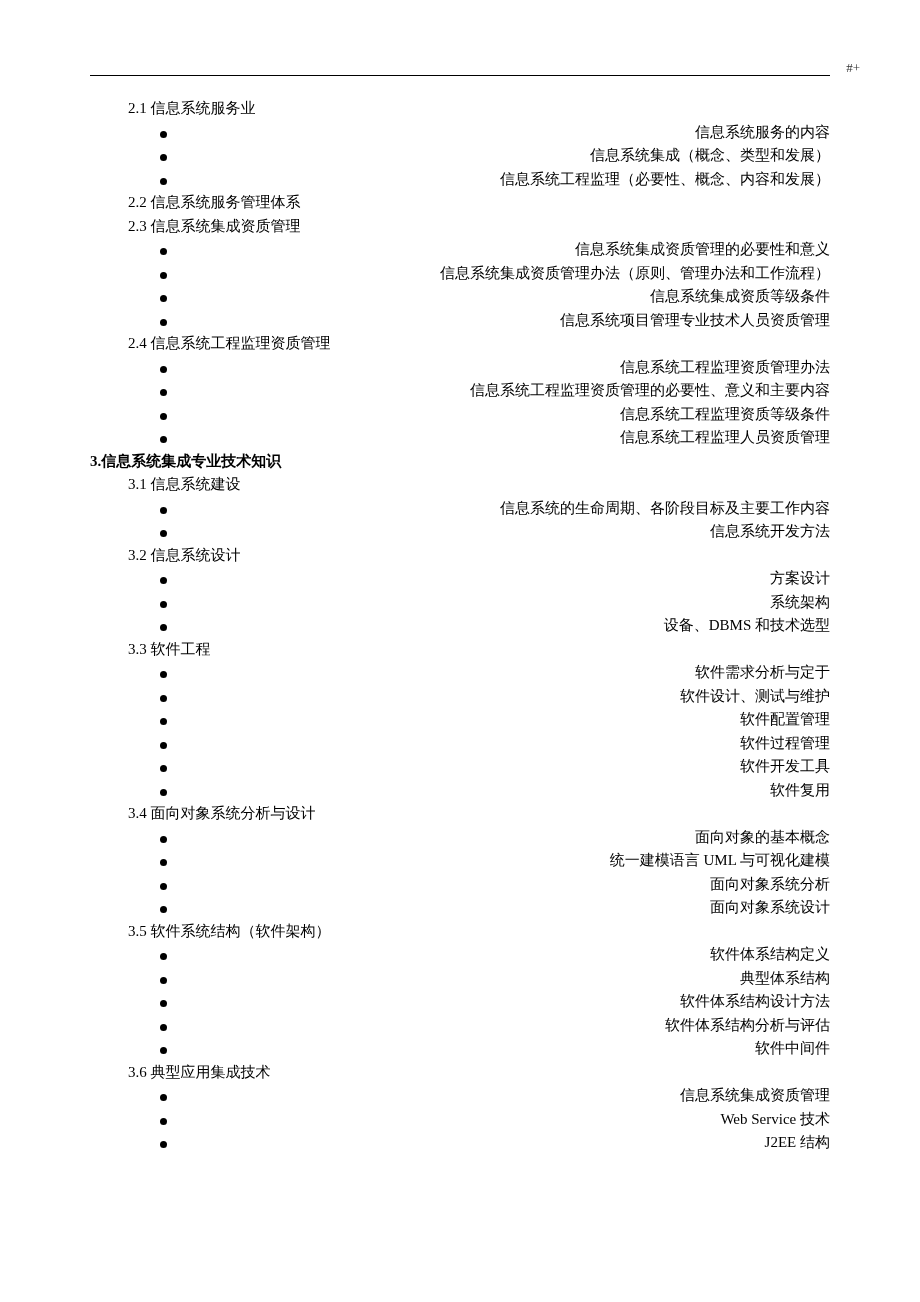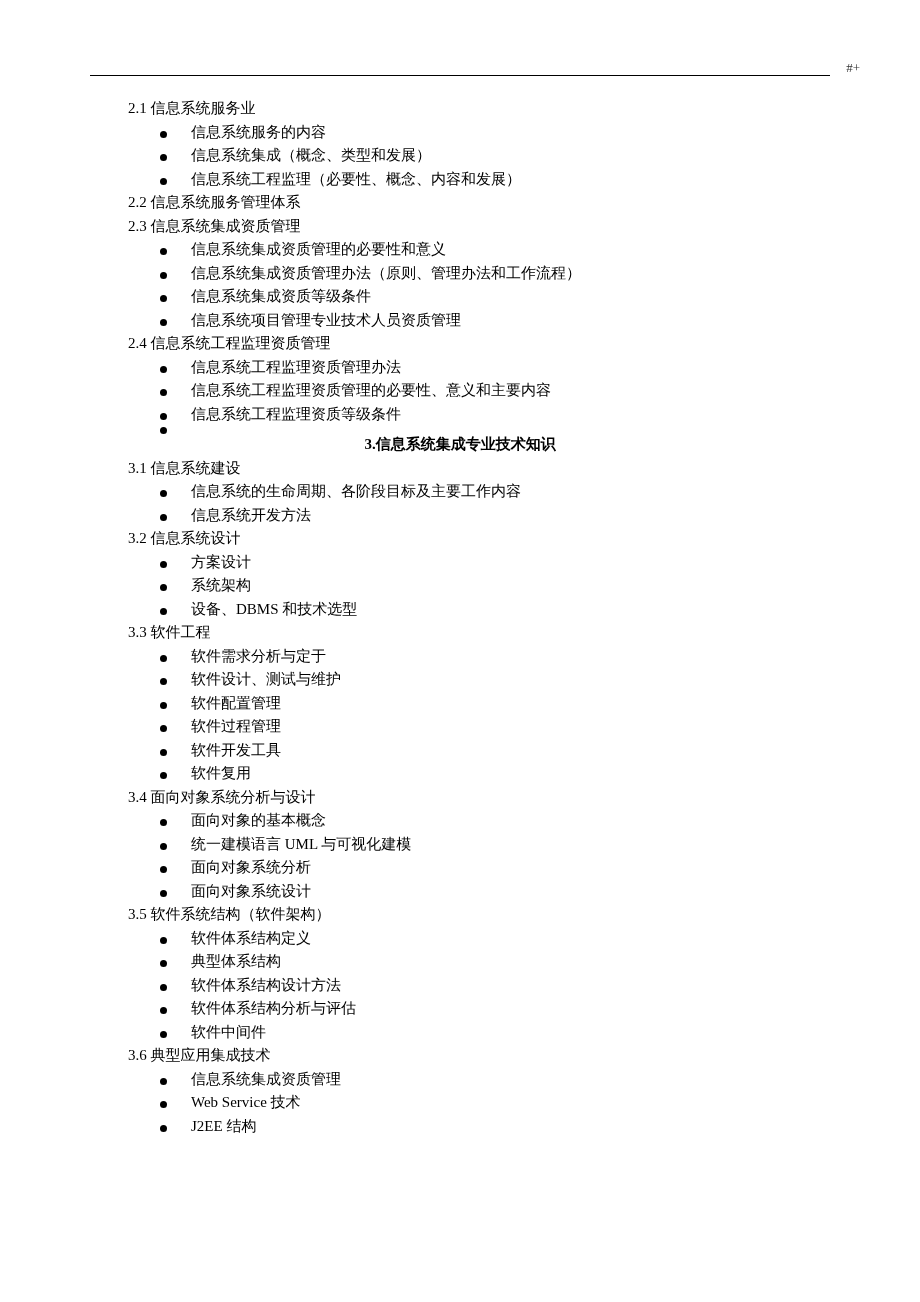--- a/index.html
+++ b/index.html
@@ -29,33 +29,34 @@
     }
     .line {
       line-height: 23.5px;
       white-space: nowrap;
     }
     .sec { padding-left: 38px; }
     .bullet-row {
       padding-left: 70px;
       display: flex;
       align-items: baseline;
+      justify-content: space-between;
     }
     .dot {
       display: inline-block;
       width: 7px;
       height: 7px;
       background: #000;
       border-radius: 50%;
       margin-right: 24px;
       flex-shrink: 0;
       position: relative;
       top: 1px;
     }
-    .heading { font-weight: bold; text-align: center; }
+    .heading { font-weight: bold; }
   </style>
 </head>
 <body>
 
 <div class="page-mark">#+</div>
 
 <div class="content">
 
   <div class="line sec">2.1 信息系统服务业</div>
   <div class="line bullet-row">
@@ -99,20 +100,21 @@
   <div class="line bullet-row">
       <span class="dot"></span>
       <span>信息系统工程监理资质管理的必要性、意义和主要内容</span>
     </div>
   <div class="line bullet-row">
       <span class="dot"></span>
       <span>信息系统工程监理资质等级条件</span>
     </div>
   <div class="line bullet-row">
       <span class="dot"></span>
+      <span>信息系统工程监理人员资质管理</span>
     </div>
 
   <div class="line heading">3.信息系统集成专业技术知识</div>
 
   <div class="line sec">3.1 信息系统建设</div>
   <div class="line bullet-row">
       <span class="dot"></span>
       <span>信息系统的生命周期、各阶段目标及主要工作内容</span>
     </div>
   <div class="line bullet-row">

